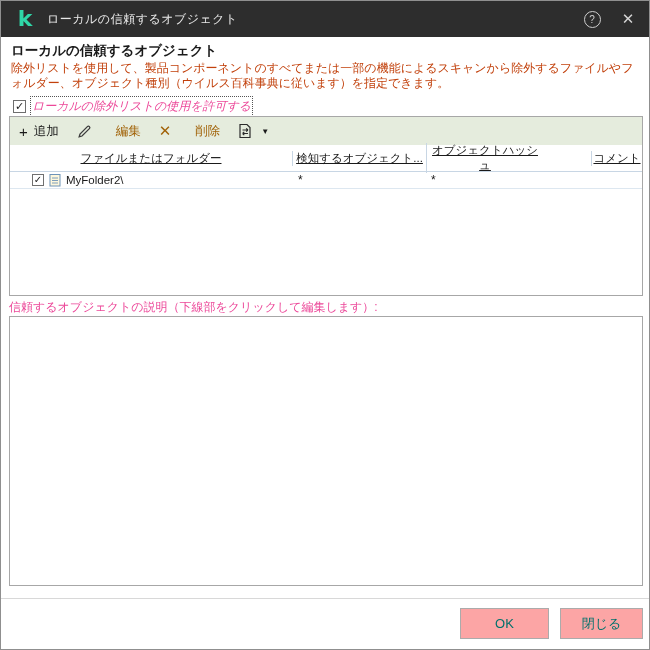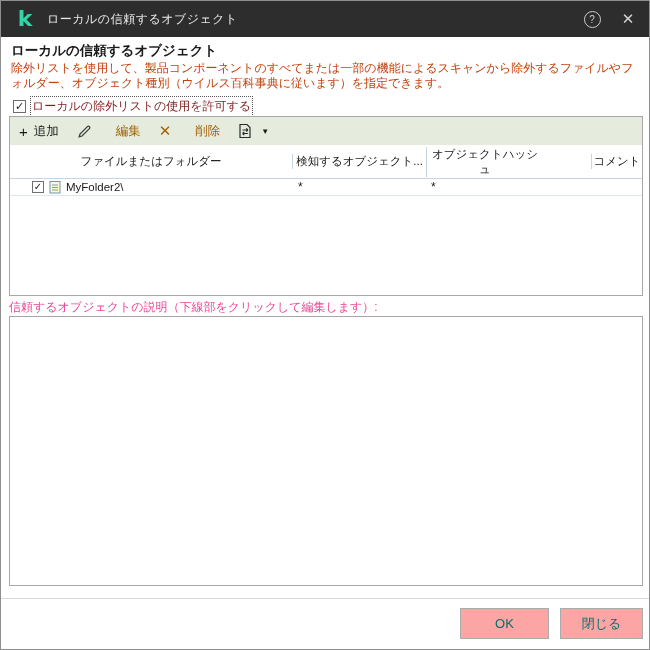--- a/index.html
+++ b/index.html
@@ -59,44 +59,44 @@
     display: flex; align-items: center; gap: 6px;
   }
   .checkbox {
     width: 13px; height: 13px; background:#fff;
     border: 1px solid #6e6e6e;
     display:flex; align-items:center; justify-content:center;
     font-size: 11px; color:#1a1a1a; line-height: 11px;
     flex: 0 0 auto;
   }
   .allow-label {
-    font-size: 12px; color:#7f1d1d;
-    outline: 1px dotted #555; outline-offset: 1px;
+    font-size: 12px; color:#ec4899;
+    outline: 1px dotted #555; outline-offset: 1px; font-style: italic;
   }
   
   .table-panel {
     position: absolute; left: 8px; top: 115px;
     width: 634px; height: 180px;
     border: 1px solid #a7a7a7; background: #ffffff;
   }
   .toolbar {
     height: 28px; background: #e5ecdd;
     display: flex; align-items: center; padding-left: 9px; gap: 18px;
   }
   .tool-btn { display:flex; align-items:center; gap:6px; font-size:12.5px; }
   .tool-btn .glyph { font-size: 15px; }
   .tb-enabled { color: #1a1a1a; }
   .tb-disabled { color: #a16207; gap: 24px; }
   .tb-icon-dark { color: #3c3c3c; }
   .caret { font-size: 8px; color:#1a1a1a; margin-left: 2px; }
   .transfer-wrap { display:flex; align-items:center; gap:7px; }
   
   .thead {
-    height: 34px; display: flex; align-items: center;
-    border-bottom: 1px solid #c8d6e4; font-size: 11.5px; color:#1a1a1a;
+    height: 27px; display: flex; align-items: center;
+    border-bottom: 1px solid #c8d6e4; font-size: 11.5px; color:#1a1a1a;text-decoration:underline;
   }
   .th { text-align: center; position: relative; }
   .th + .th { border-left: 1px solid #c8d6e4; }
   .th-file   { width: 282px; }
   .th-detect { width: 134px; }
   .th-hash   { width: 117px; }
   .th-comment{ flex: 1; margin-left: 48px; }
   
   .trow {
     height: 17px; display: flex; align-items: center;

